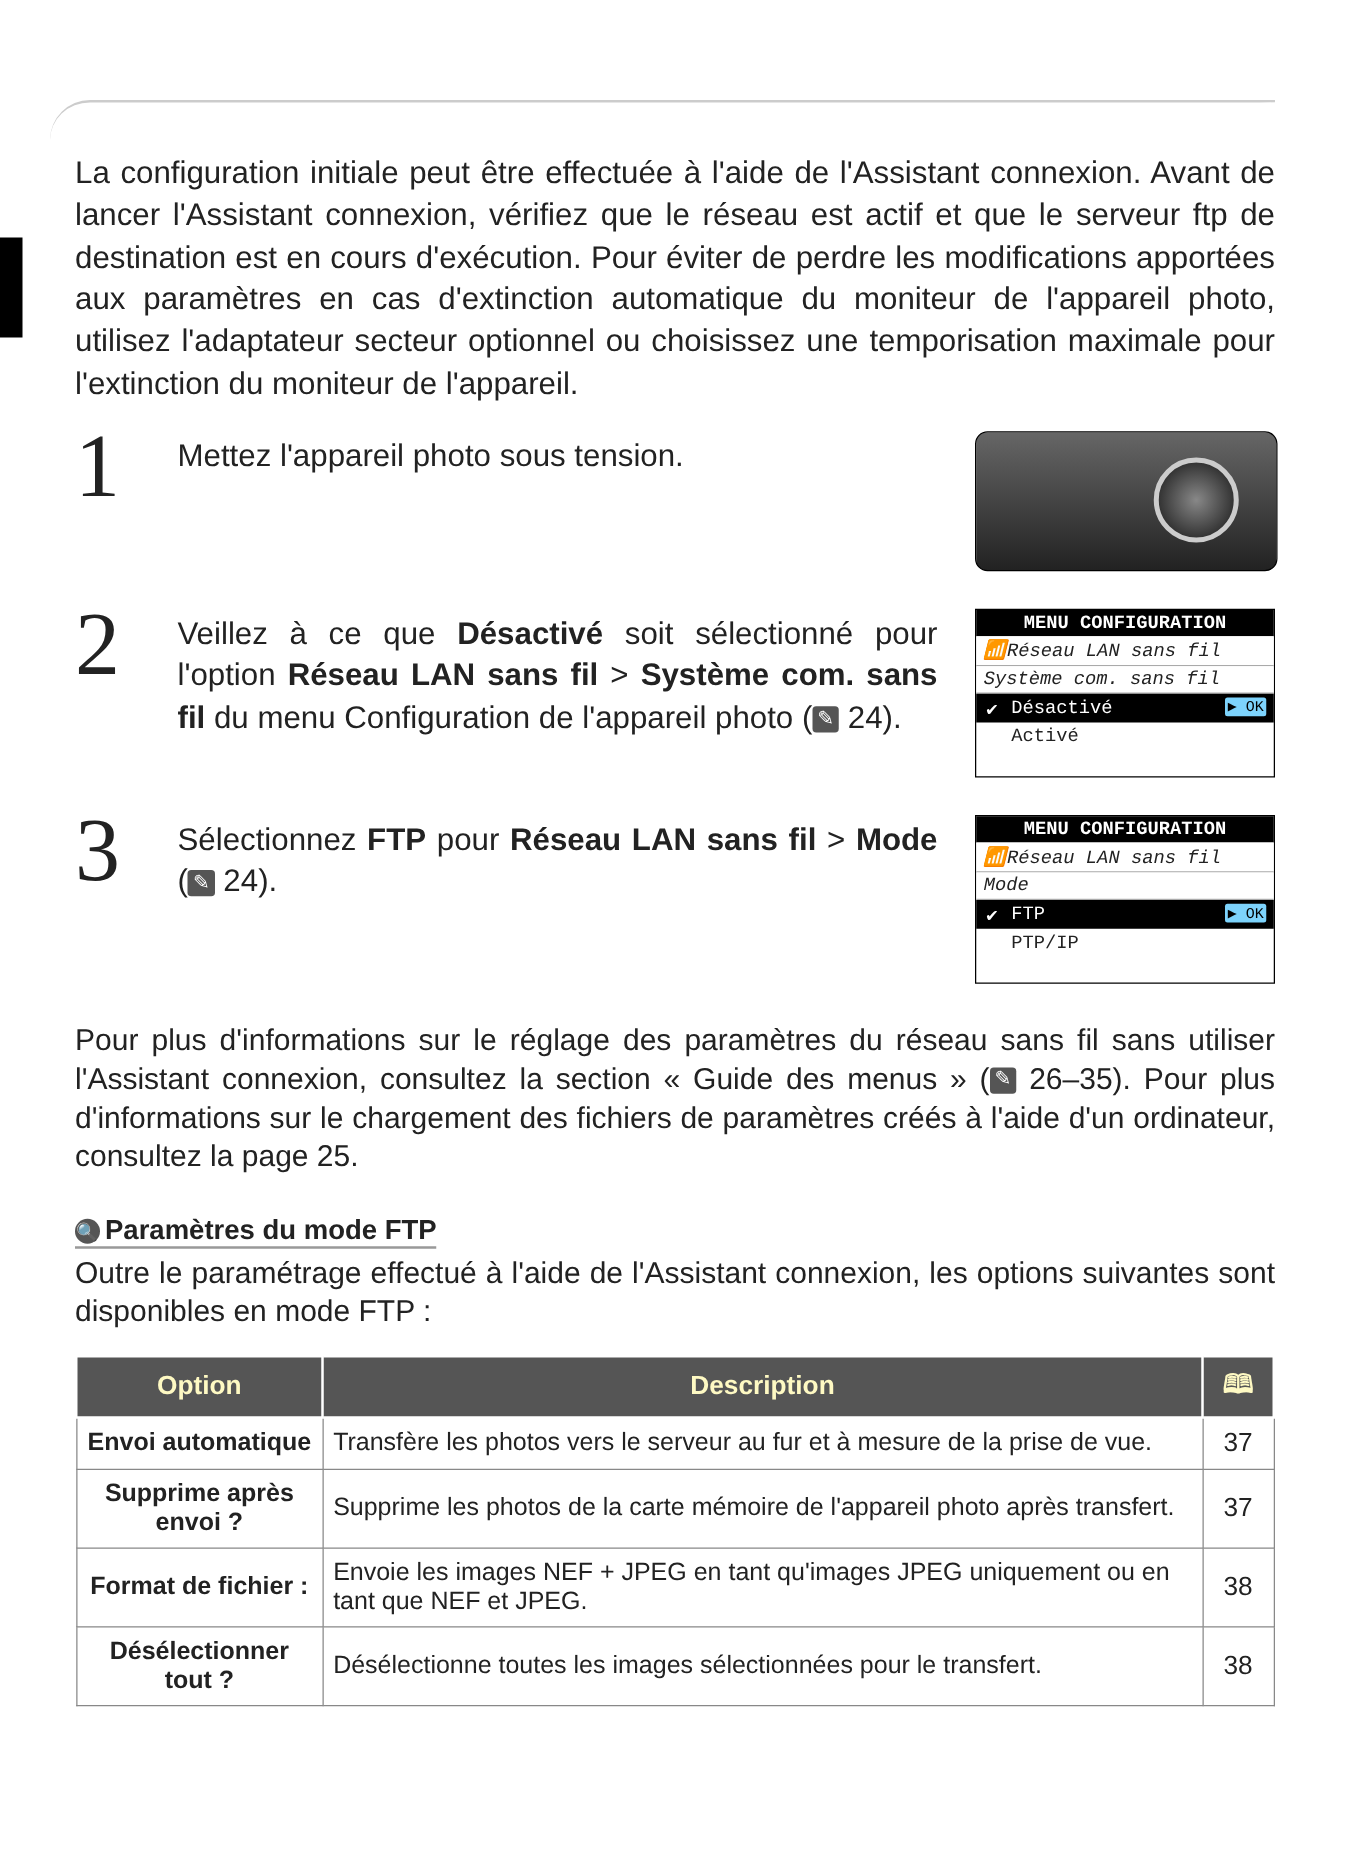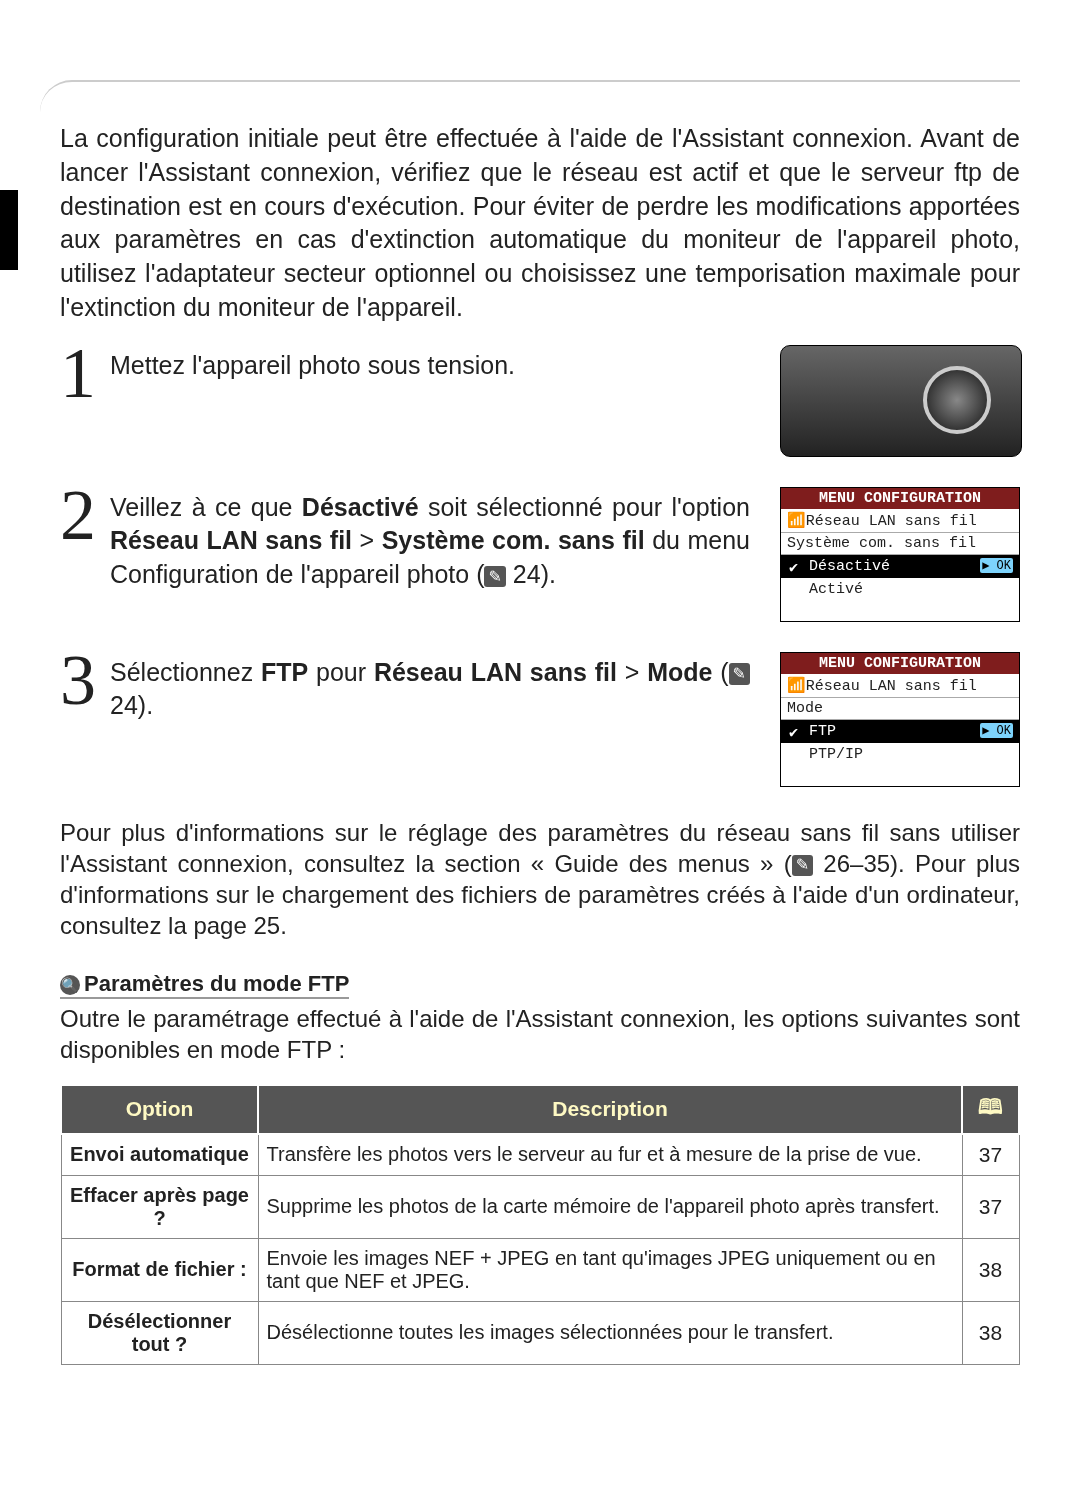--- a/index.html
+++ b/index.html
@@ -56,20 +56,21 @@
     width: 40px;
     flex-shrink: 0;
     font-family: Georgia, serif;
   }
   .step-text {
     font-size: 25px;
     line-height: 1.35;
     flex: 1;
     text-align: justify;
     padding-top: 4px;
+    margin-left: 32px;
   }
   .step-text b { font-weight: bold; }
   .step-figure {
     width: 240px;
     flex-shrink: 0;
     margin-left: 20px;
   }
   .camera-illus {
     width: 240px;
     height: 110px;
@@ -88,30 +89,31 @@
     background:radial-gradient(#888,#111);
   }
   .lcd {
     width: 238px;
     border: 1px solid #000;
     background: #fff;
     font-family: "Courier New", monospace;
     font-size: 15px;
   }
   .lcd-header {
-    background: #7f1d1d;
+    background: #000000;
     color: #fff;
     text-align: center;
     padding: 2px 0;
     font-weight: bold;
   }
   .lcd-sub {
     background: #fff;
     padding: 2px 6px;
     border-bottom: 1px solid #aaa;
+    font-style: italic;
   }
   .lcd-row {
     padding: 3px 6px 3px 28px;
     position: relative;
   }
   .lcd-row.sel {
     background: #000;
     color: #fff;
   }
   .lcd-row .chk {
@@ -264,21 +266,21 @@
         <th><span>🕮</span></th>
       </tr>
     </thead>
     <tbody id="opts-body">
         <tr>
           <td class="opt">Envoi automatique</td>
           <td class="desc">Transfère les photos vers le serveur au fur et à mesure de la prise de vue.</td>
           <td class="pg">37</td>
         </tr>
         <tr>
-          <td class="opt">Effacer après page ?</td>
+          <td class="opt">Supprime après envoi ?</td>
           <td class="desc">Supprime les photos de la carte mémoire de l'appareil photo après transfert.</td>
           <td class="pg">37</td>
         </tr>
         <tr>
           <td class="opt">Format de fichier :</td>
           <td class="desc">Envoie les images NEF + JPEG en tant qu'images JPEG uniquement ou en tant que NEF et JPEG.</td>
           <td class="pg">38</td>
         </tr>
         <tr>
           <td class="opt">Désélectionner tout ?</td>

